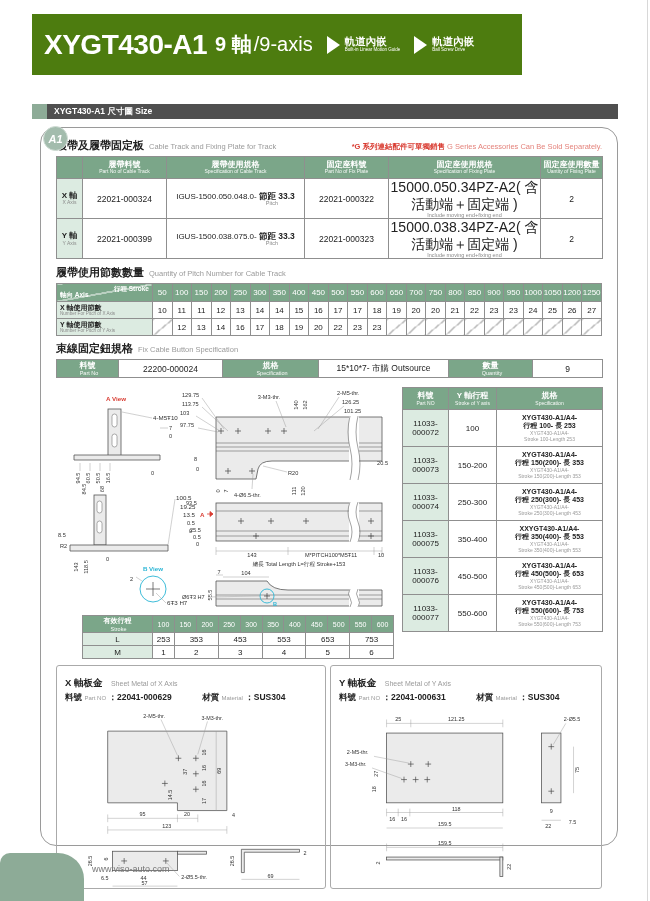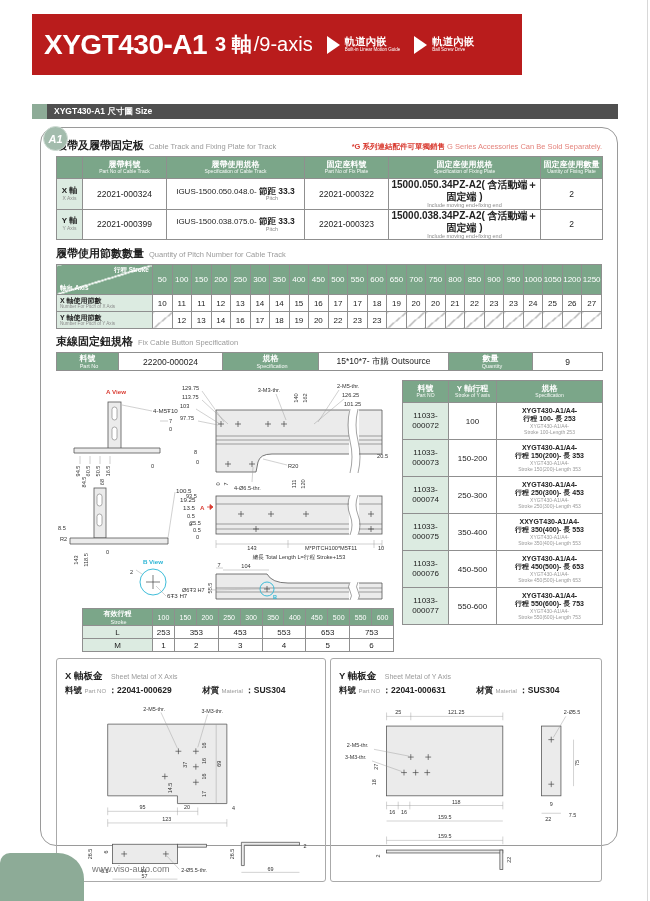--- a/index.html
+++ b/index.html
@@ -1,19 +1,19 @@
 <!DOCTYPE html>
 <html><head>
 <meta charset="utf-8">
 <style>
   html,body{margin:0;padding:0;background:#fff;}
   body{width:650px;height:901px;position:relative;font-family:"Liberation Sans",sans-serif;color:#222;overflow:hidden;}
   .abs{position:absolute;}
   
-  .header-band{left:32px;top:14px;width:490px;height:61px;background:#b91c1c;display:flex;align-items:center;padding:0 12px;box-sizing:border-box;}
+  .header-band{left:32px;top:14px;width:490px;height:61px;background:#4d7c0f;display:flex;align-items:center;padding:0 12px;box-sizing:border-box;}
   .hb-model{color:#fff;font-weight:bold;font-size:28px;letter-spacing:-.5px;}
   .hb-zh{color:#fff;font-weight:bold;font-size:20px;margin-left:8px;}
   .hb-en{color:#fff;font-size:20px;margin-left:2px;font-weight:normal;}
   .feature{display:flex;align-items:center;margin-left:14px;}
   .tri{width:0;height:0;border-left:13px solid #fff;border-top:9px solid transparent;border-bottom:9px solid transparent;margin-right:5px;}
   .feat-txt{display:flex;flex-direction:column;line-height:1.05;}
   .feat-zh{color:#fff;font-weight:bold;font-size:10.5px;}
   .feat-en{color:#fff;font-size:4.5px;margin-top:1px;}
   
   .section-bar{left:32px;top:104px;width:586px;height:15px;display:flex;}
@@ -35,26 +35,26 @@
   .ghead .en{font-size:5px;font-weight:normal;display:block;line-height:1.1;opacity:.95;}
   .lgreen{background:#dcebe1;}
   .axis-zh{font-size:8px;font-weight:bold;display:block;line-height:1.1;}
   .axis-en{font-size:5px;color:#8a8a8a;display:block;line-height:1;}
   .val{font-size:8.5px;}
   .t1{width:546px;table-layout:fixed;margin-top:3px;}
   .t1 .r{height:26px;}
   .spec-l1{font-size:8px;line-height:1.2;}
   .spec-l1 b{font-size:8.5px;}
   .pitch-en{font-size:5.5px;color:#8a8a8a;text-align:right;padding-right:26px;line-height:1;}
-  .fixspec-l1{font-size:10px;font-weight:bold;line-height:1.2;}
+  .fixspec-l1{font-size:14px;font-weight:normal;line-height:1.2;}
   .fixspec-en{font-size:5.5px;color:#8a8a8a;line-height:1;}
   
   .t2{width:546px;table-layout:fixed;margin-top:3px;}
   .t2 td{font-size:8px;}
-  .t2 .hd{height:30px;font-size:6.3px;border-radius:8px;}
+  .t2 .hd{height:18px;font-size:6.3px;border-radius:8px;}
   .t2 .row{height:17px;}
   .corner{position:relative;background:linear-gradient(to bottom right,rgba(0,0,0,0) 48%,rgba(255,255,255,.95) 48%,rgba(255,255,255,.95) 51%,rgba(0,0,0,0) 51%),#7ba689;color:#fff;}
   .corner .c-top{position:absolute;top:1px;right:3px;font-size:6.5px;font-weight:bold;}
   .corner .c-bot{position:absolute;bottom:1px;left:3px;font-size:6.5px;font-weight:bold;}
   .rowlab{text-align:left;padding-left:3px;}
   .rowlab .zh{font-size:7px;font-weight:bold;display:block;line-height:1.1;}
   .rowlab .en{font-size:4.6px;color:#8a8a8a;display:block;line-height:1;}
   .diag{background:linear-gradient(to bottom right,#fff 47%,#b3b3b3 47%,#b3b3b3 52%,#fff 52%);}
   
   .t3{width:546px;table-layout:fixed;margin-top:3px;}
@@ -107,21 +107,21 @@
   
   .foot-block{left:0;top:853px;width:84px;height:48px;background:#8dab97;border-radius:10px 26px 0 0;}
   .foot-url{left:92px;top:864px;font-size:9px;font-weight:normal;color:#777;}
   .page-edge{right:2px;top:0;height:901px;border-left:1px solid #d8d8d8;}
 </style>
 </head>
 <body>
 
 <div class="abs header-band">
   <span class="hb-model">XYGT430-A1</span>
-  <span class="hb-zh">3 軸</span>
+  <span class="hb-zh">9 軸</span>
   <span class="hb-en">/9-axis</span>
   <div class="feature">
     <span class="tri"></span>
     <span class="feat-txt">
       <span class="feat-zh">軌道內嵌</span>
       <span class="feat-en">Built-in Linear Motion Guide</span>
     </span>
   </div>
   <div class="feature">
     <span class="tri"></span>

